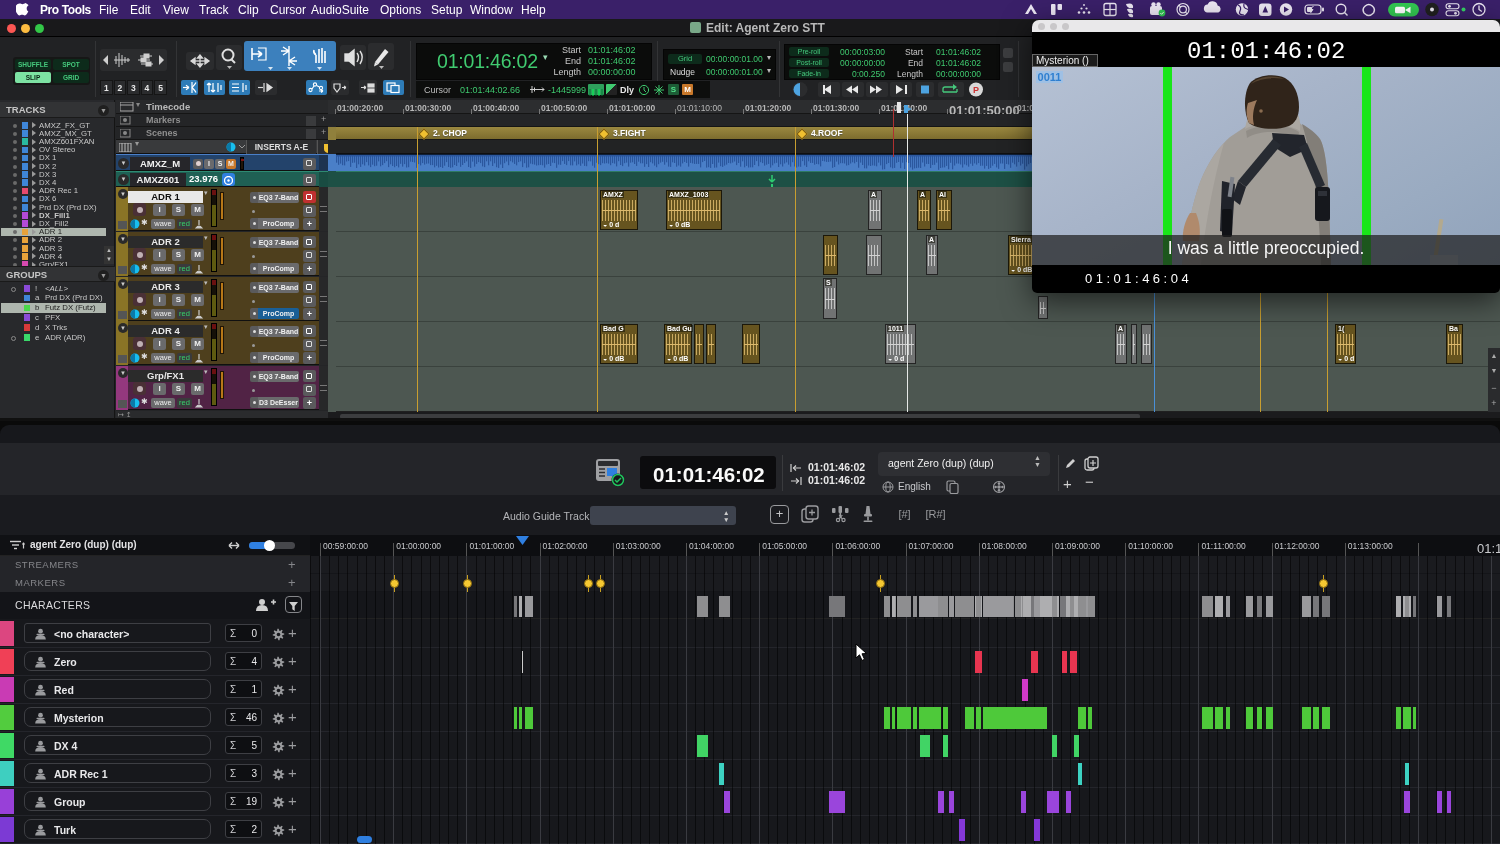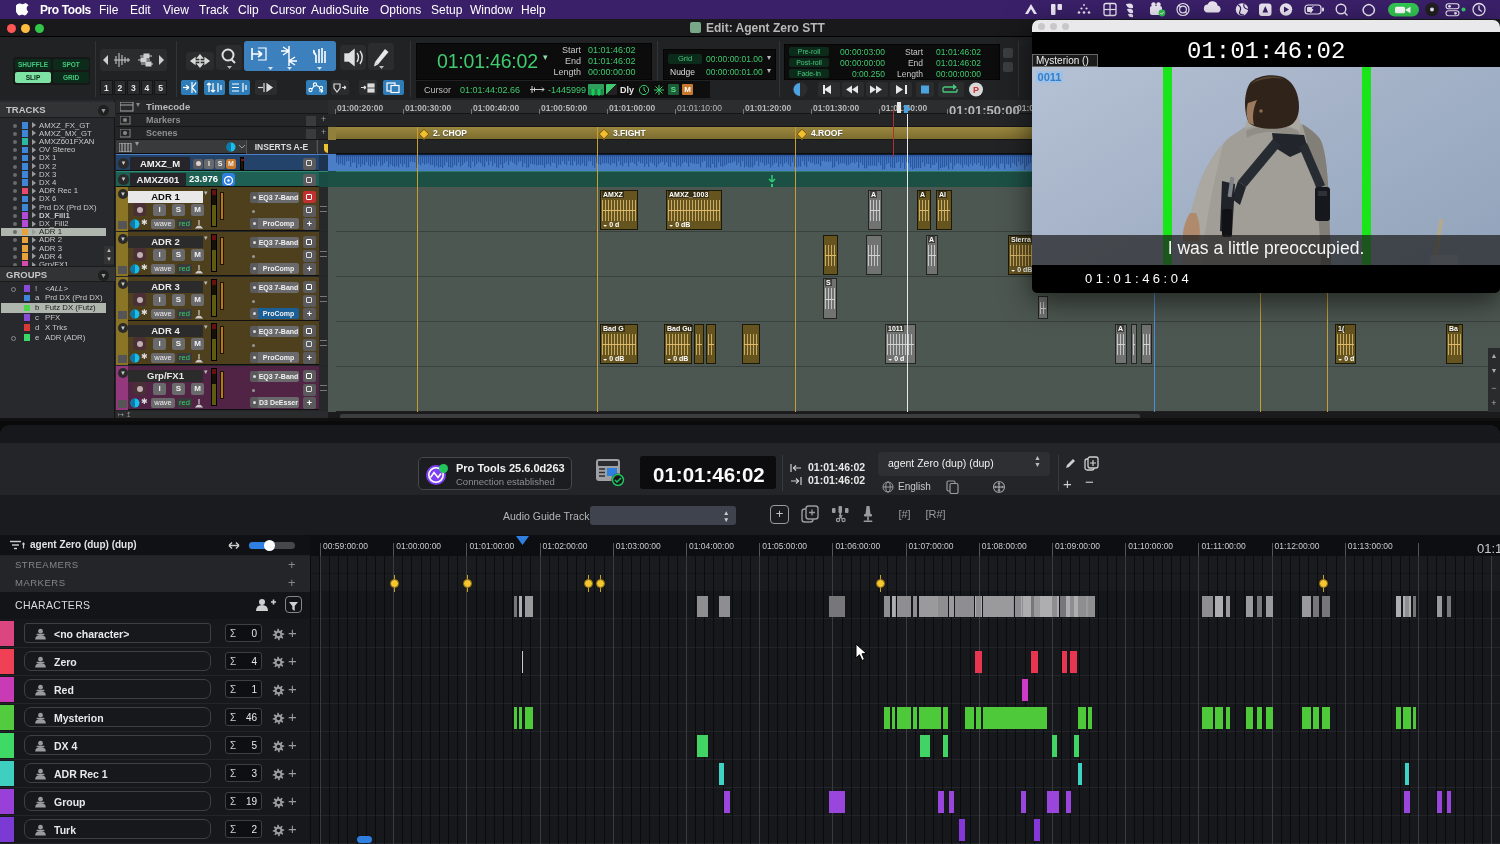--- a/index.html
+++ b/index.html
@@ -1489,30 +1489,20 @@
           <div class="abs" style="left:1152px;top:298px;width:12px;height:10px;color:#aaa;font-size:9px;text-align:center;">+</div>
       </div>
     </div>
     <div class="abs" style="left:0;top:399px;width:1500px;height:3px;background:#101010;"></div>
   </div>
 
   <div class="abs" id="cuewin" style="left:0;top:425px;width:1500px;height:419px;background:#17181c;border-radius:9px 9px 0 0;overflow:hidden;">
 
 
     <div class="abs" style="left:0;top:18px;width:1500px;height:52px;background:#242529;">
-      <div class="abs" style="left:418px;top:14px;width:154px;height:33px;border:1px solid #47484c;border-radius:5px;background:#1c1d20;">
-        <svg class="abs" style="left:6px;top:5px" width="24" height="24" viewBox="0 0 24 24">
-            <circle cx="11" cy="12" r="10" fill="#7d3ff2"></circle>
-            <circle cx="11" cy="12" r="7.2" fill="none" stroke="#fff" stroke-width="1.6"></circle>
-            <path d="M5.5 14.5 l3.5-5 l4 5 l3-4" stroke="#fff" stroke-width="1.6" fill="none"></path>
-            <circle cx="18.5" cy="5.5" r="4.5" fill="#21c45d"></circle>
-          </svg>
-        <div class="txt" style="left:37px;top:4px;font-size:11px;font-weight:bold;color:#f2f2f2;">Pro Tools 25.6.0d263</div>
-        <div class="txt" style="left:37px;top:18px;font-size:9.5px;color:#8f9093;">Connection established</div>
-      </div>
       <svg class="abs" style="left:594px;top:13px" width="32" height="32" viewBox="0 0 32 32">
           <rect x="2" y="3" width="24" height="22" rx="3" fill="#9fa0a3"></rect>
           <rect x="4" y="5" width="20" height="5" rx="1" fill="#2c2d30"></rect>
           <g stroke="#2c2d30" stroke-width="1.4">
             <line x1="5" y1="13" x2="11" y2="13"></line>
             <line x1="5" y1="16.5" x2="11" y2="16.5"></line>
             <line x1="5" y1="20" x2="11" y2="20"></line>
           </g>
           <path d="M13 12 h10 v8 l-3 0 l-2 3 l-0 -3 h-5 Z" fill="#2f7fe0"></path>
           <circle cx="24" cy="24" r="6.5" fill="#17181c"></circle>

